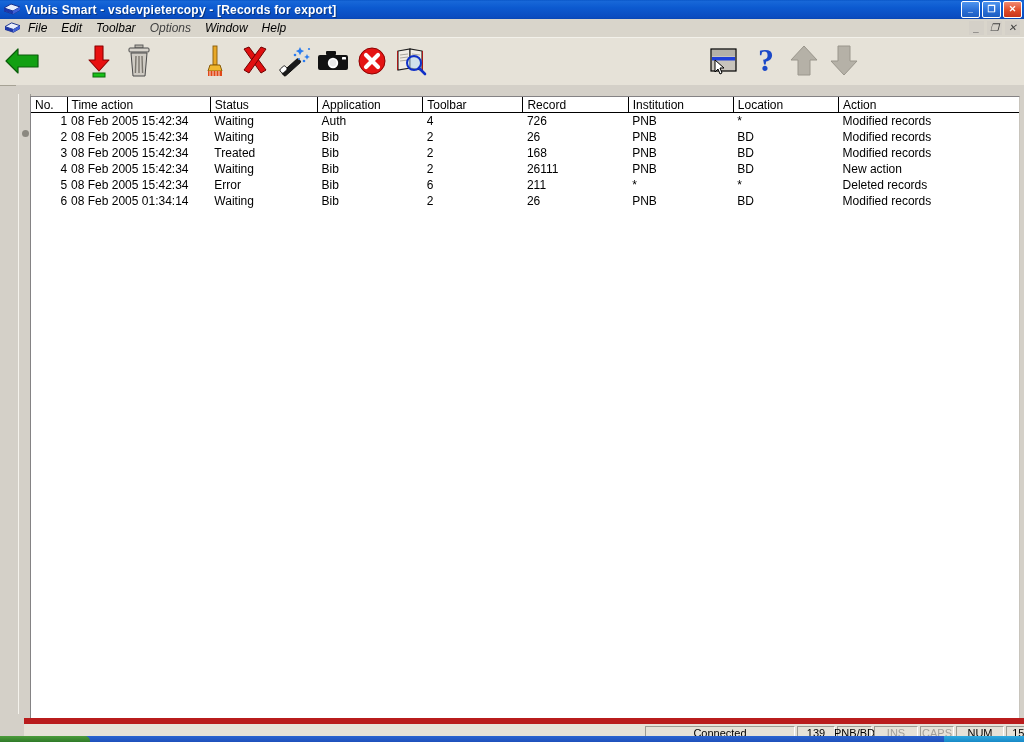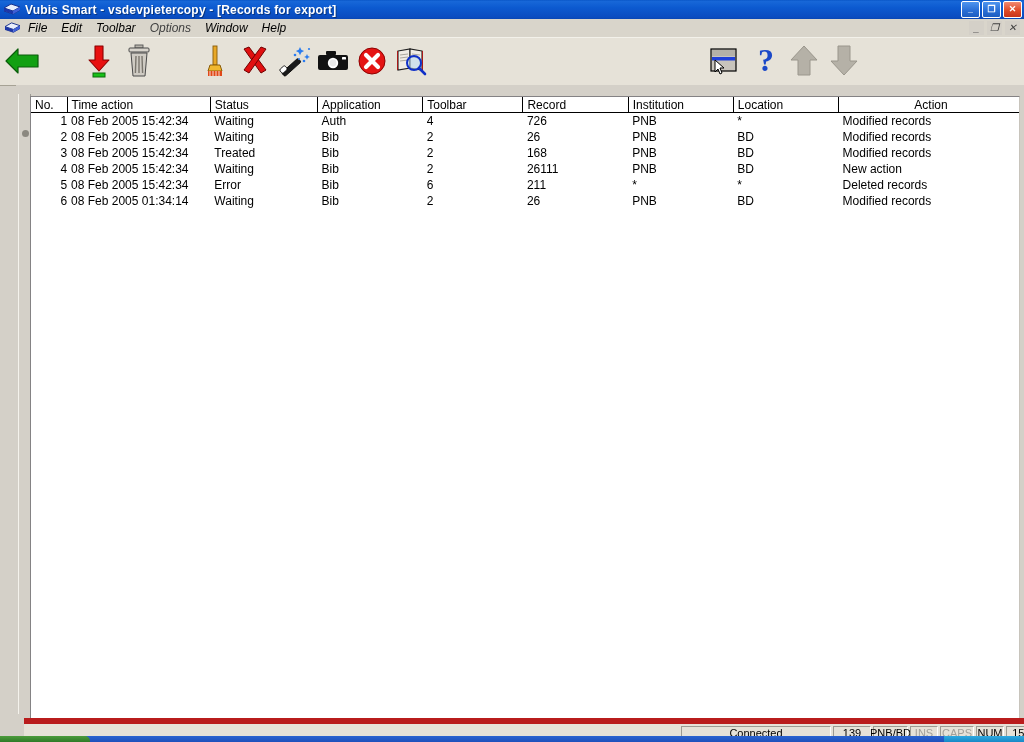--- a/index.html
+++ b/index.html
@@ -94,21 +94,21 @@
 
   table.grid { border-collapse: collapse; width: 988px; table-layout: fixed; }
   table.grid th {
     font-weight: normal; font-size: 12px; text-align: left;
     padding: 0 0 0 4px; height: 15px;
     background: #ffffff;
     border-right: 1px solid #000000;
     border-bottom: 1px solid #000000;
     color: #000; white-space: nowrap; overflow: hidden;
   }
-  table.grid th:last-child { border-right: none; text-align: center; }
+  table.grid th:last-child { border-right: none; }
   table.grid td {
     font-size: 12px; padding: 0 0 0 4px; height: 16px;
     color: #000; white-space: nowrap; overflow: hidden;
     background: #ffffff;
   }
   td.num { text-align: right; padding: 0 6px 0 0; }
 
   
   .statusbar {
     position: absolute; left: 0; top: 718px; width: 1024px; height: 18px;
@@ -409,22 +409,22 @@
     </table>
   </div>
 </div>
 
 <div class="statusbar">
   <div style="flex:1 1 auto"></div>
   <span class="sb-grip"></span>
   <span class="sb-pane" style="width:150px">Connected</span>
   <span class="sb-pane" style="width:38px">139</span>
   <span class="sb-pane" style="width:35px">PNB/BD</span>
-  <span class="sb-pane dim" style="width:28px">INS</span>
+  <span class="sb-pane dim" style="width:44px">INS</span>
   <span class="sb-pane dim" style="width:34px">CAPS</span>
-  <span class="sb-pane" style="width:28px">NUM</span>
+  <span class="sb-pane" style="width:48px">NUM</span>
   <span class="sb-pane" style="width:40px;margin-right:2px">15:45</span>
 </div>
 
 <div class="taskbar">
   <span class="start-btn"></span>
   <span class="tray"></span>
 </div>
 
 </body></html>

